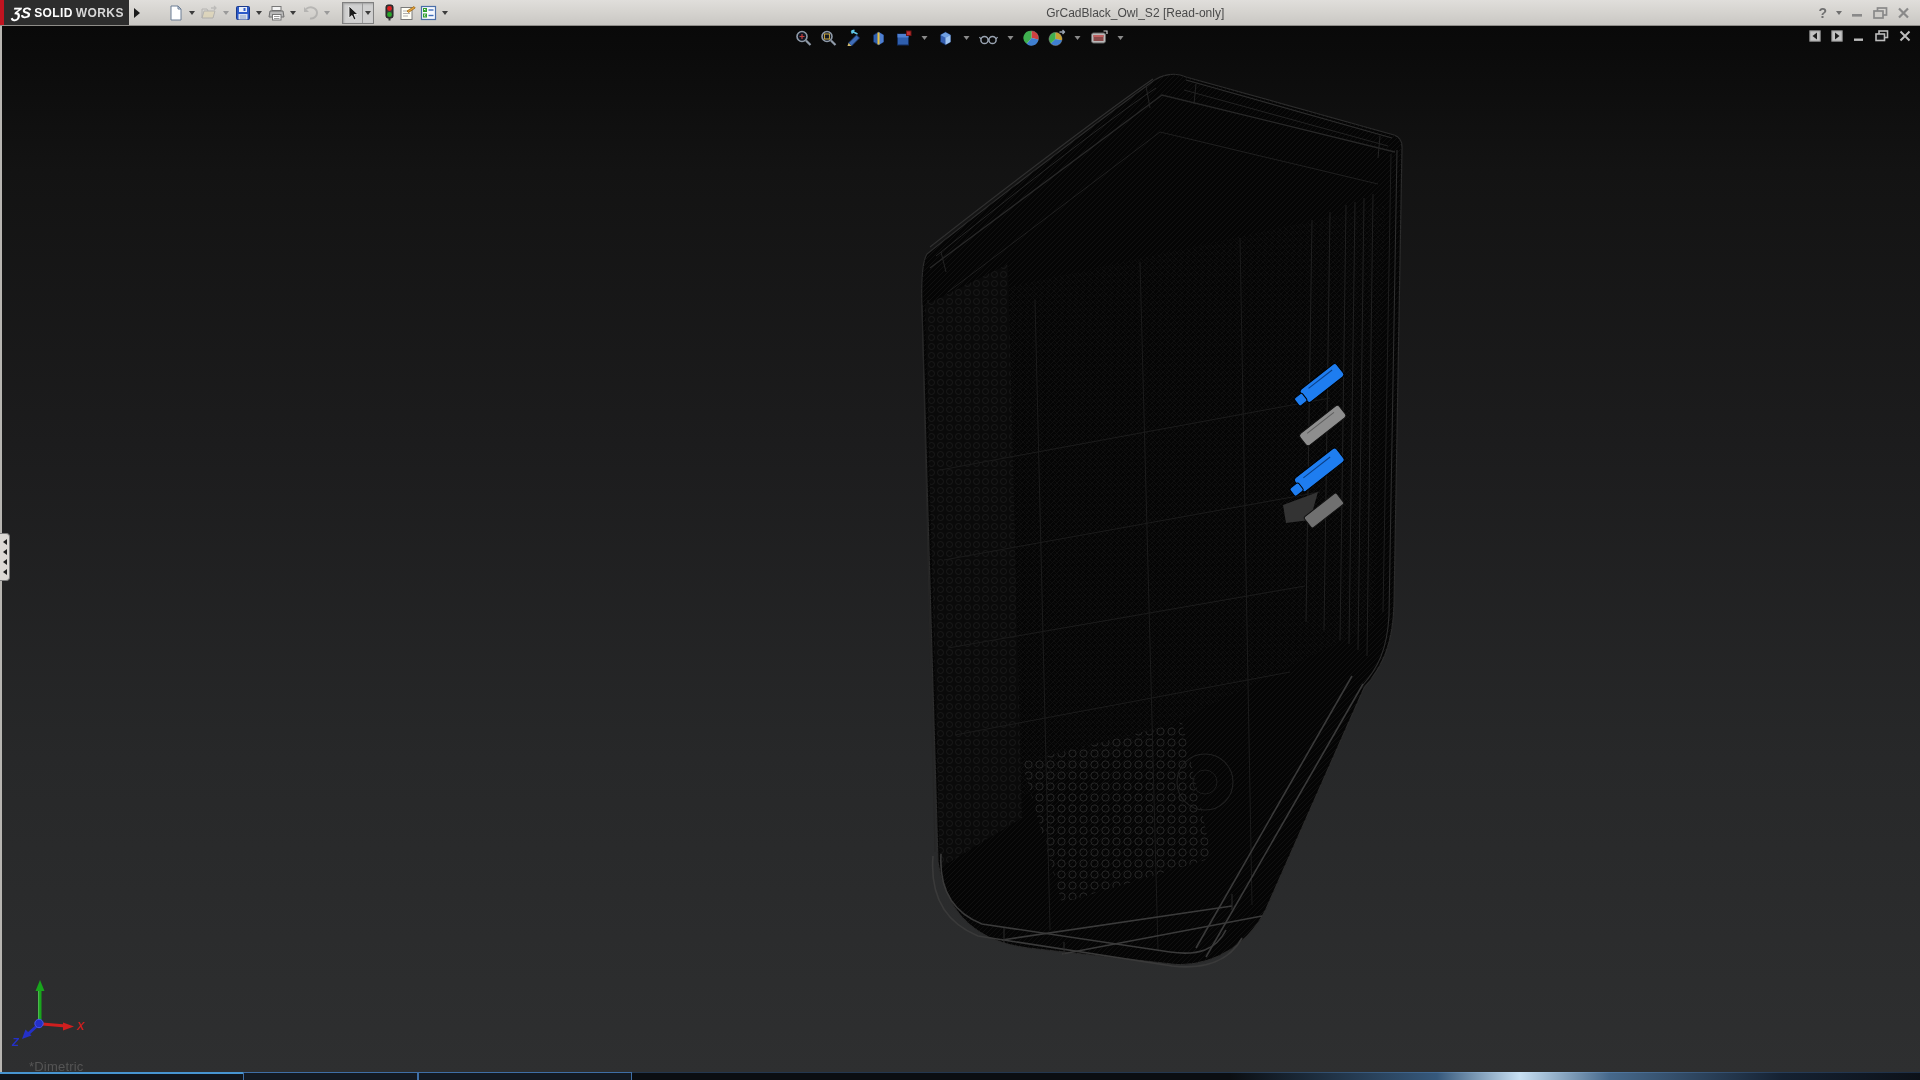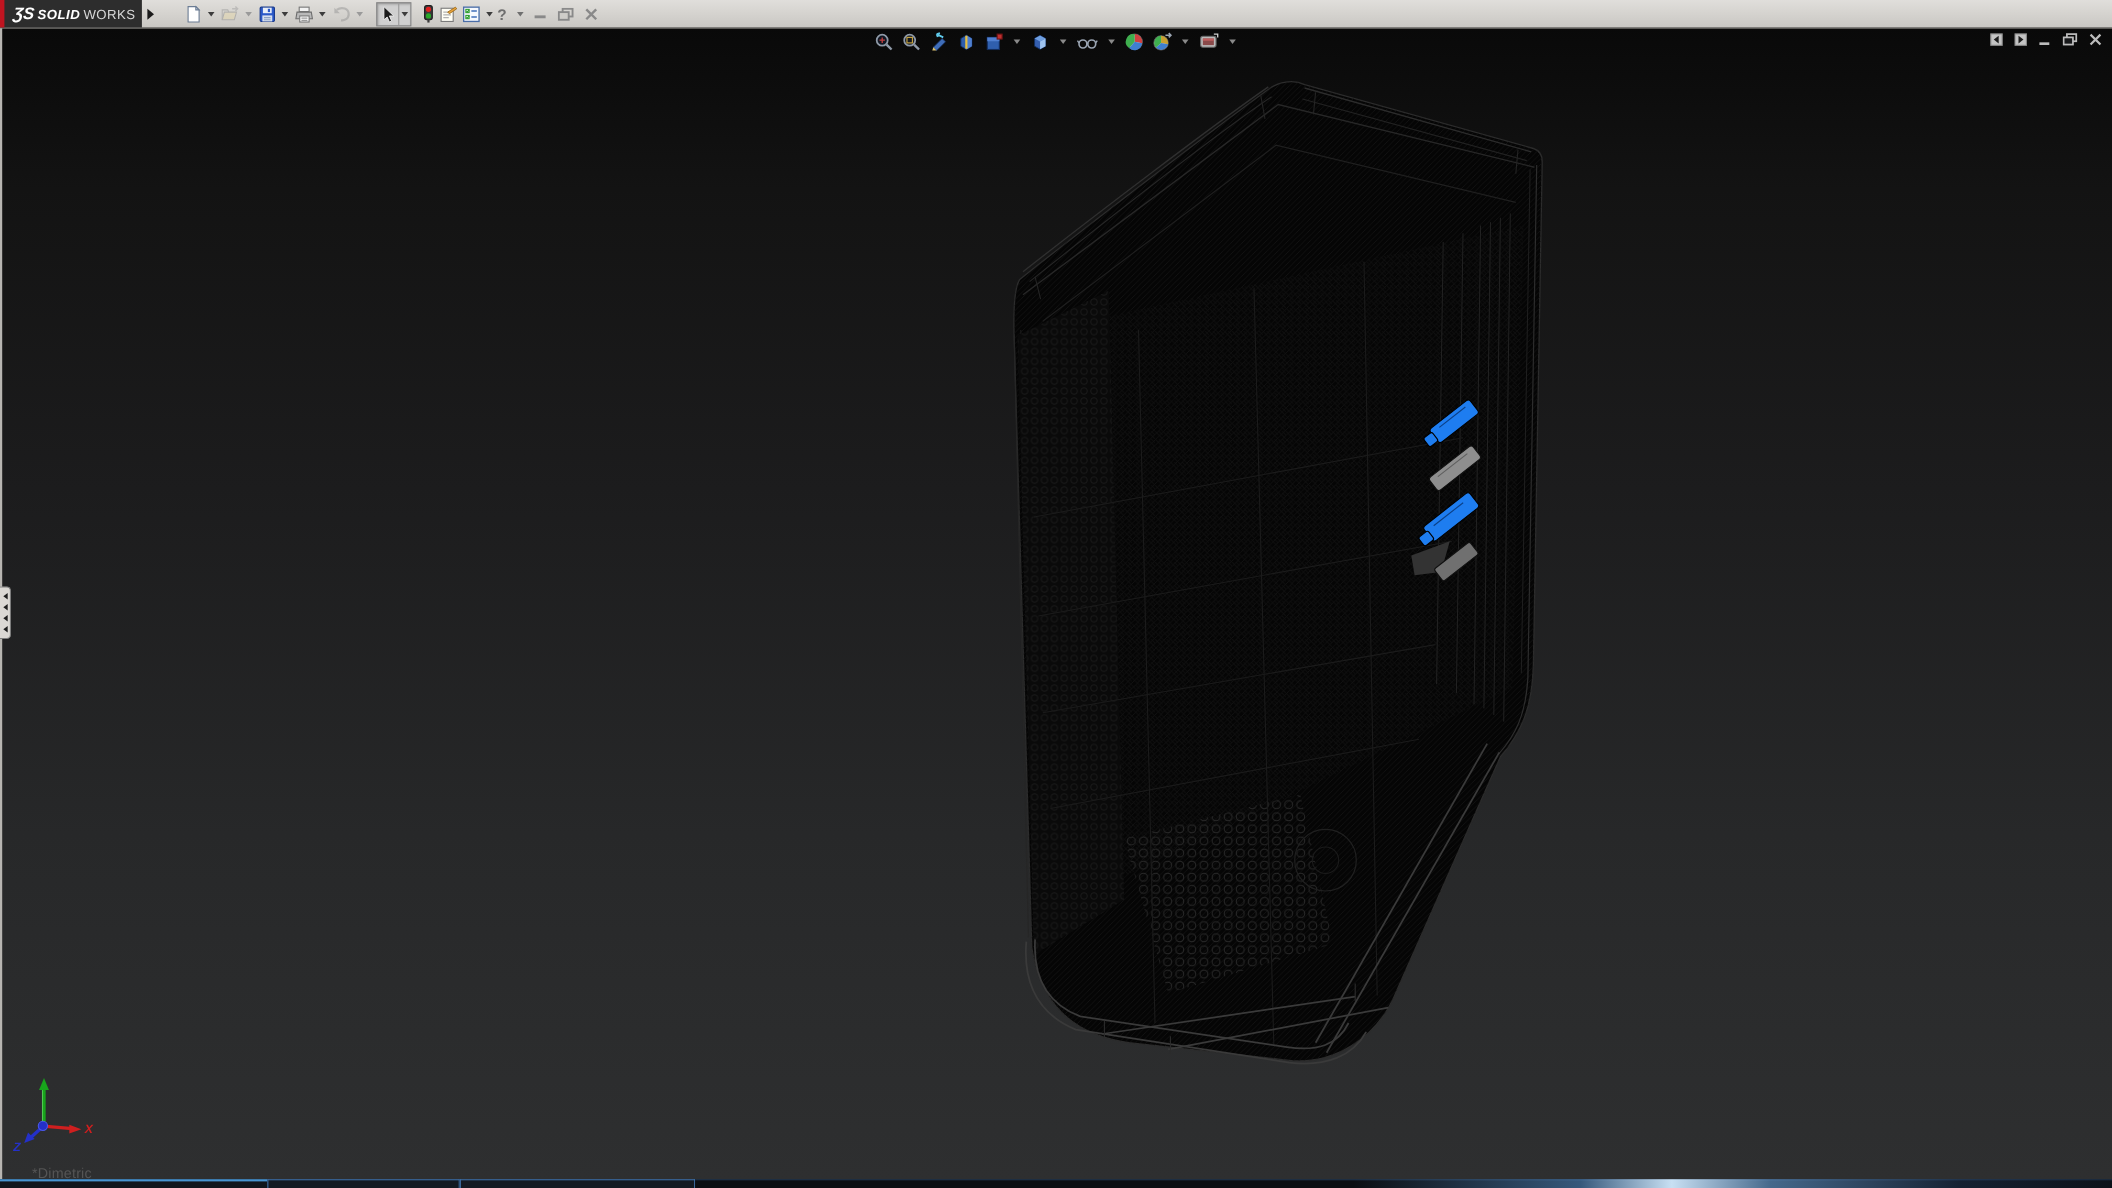--- a/index.html
+++ b/index.html
@@ -6,22 +6,22 @@
     font-family:"Liberation Sans",sans-serif;background:#1a1a1a;}
   .app{position:relative;width:1920px;height:1080px;}
 
   
   .titlebar{position:absolute;top:0;left:0;right:0;height:25px;display:flex;align-items:center;
     background:linear-gradient(#e0dedb 0%,#d6d4d0 45%,#c9c7c3 100%);border-bottom:1px solid #8f8d89;z-index:10;}
   .logo{width:129px;height:25px;background:#2d2d2d;display:flex;align-items:center;gap:3px;
     padding-left:12px;box-sizing:border-box;position:relative;flex:none;}
   .logo::before{content:"";position:absolute;left:0;top:0;width:4px;height:25px;background:#c01420;}
   .logo .glyph{color:#fff;font-weight:bold;font-style:italic;font-size:15px;transform:skewX(-6deg);}
-  .logo .b1{color:#ffffff;font-weight:bold;font-size:12px;letter-spacing:.4px;font-style:italic;}
-  .logo .b2{color:#d8d8d8;font-weight:normal;font-size:12px;letter-spacing:.4px;}
+  .logo .b1{color:#ffffff;font-weight:bold;font-size:12px;letter-spacing:.4px;}
+  .logo .b2{color:#d8d8d8;font-weight:bold;font-size:12px;letter-spacing:.4px;}
   .flyout{width:15px;height:25px;display:flex;align-items:center;justify-content:center;flex:none;}
   .flyout .tri{width:0;height:0;border-top:5px solid transparent;border-bottom:5px solid transparent;border-left:6px solid #1b1b1b;}
   .tb{display:flex;align-items:center;margin-left:22px;flex:none;}
   .tbtn{display:flex;align-items:center;height:21px;padding:0 2px;}
   .tbtn svg{display:block;}
   .dd{width:0;height:0;border-left:3px solid transparent;border-right:3px solid transparent;border-top:4px solid #3c3c3c;margin:0 4px 0 3px;}
   .dd.dis{border-top-color:#9a9a9a;}
   .disabled svg{opacity:.45;}
   .gap{width:8px;flex:none;}
   .pressedwrap{display:flex;align-items:center;height:20px;border:1px solid #808080;background:#d0d0d0;
@@ -171,20 +171,21 @@
           <path d="M4 5 L5 6 L6.5 3.5" fill="none" stroke="#2e9e2e" stroke-width="1"></path>
           <rect x="3.5" y="9" width="3" height="3" fill="#ffffff" stroke="#2e9e2e" stroke-width="1"></rect>
           <path d="M4 10.5 L5 11.5 L6.5 9" fill="none" stroke="#2e9e2e" stroke-width="1"></path>
           <line x1="8.5" y1="5" x2="13.5" y2="5" stroke="#3f6db8" stroke-width="1.4"></line>
           <line x1="8.5" y1="10.5" x2="13.5" y2="10.5" stroke="#3f6db8" stroke-width="1.4"></line>
         </svg>
       </div>
         <span class="dd"></span>
     </div>
 
+    <div class="apptitle">GrCadBlack_Owl_S2 [Read-only]</div>
 
     <div class="winctl">
       <span class="help">?</span>
       <span class="dd"></span>
       <svg width="13" height="11" viewBox="0 0 13 11">
         <rect x="1" y="7" width="10" height="2.6" fill="#898989"></rect>
       </svg>
       <svg width="15" height="12" viewBox="0 0 15 12">
         <rect x="4.5" y="1" width="9" height="7" fill="none" stroke="#898989" stroke-width="1.7"></rect>
         <rect x="1" y="4" width="9" height="7" fill="#cfcdc9" stroke="#898989" stroke-width="1.7"></rect>

